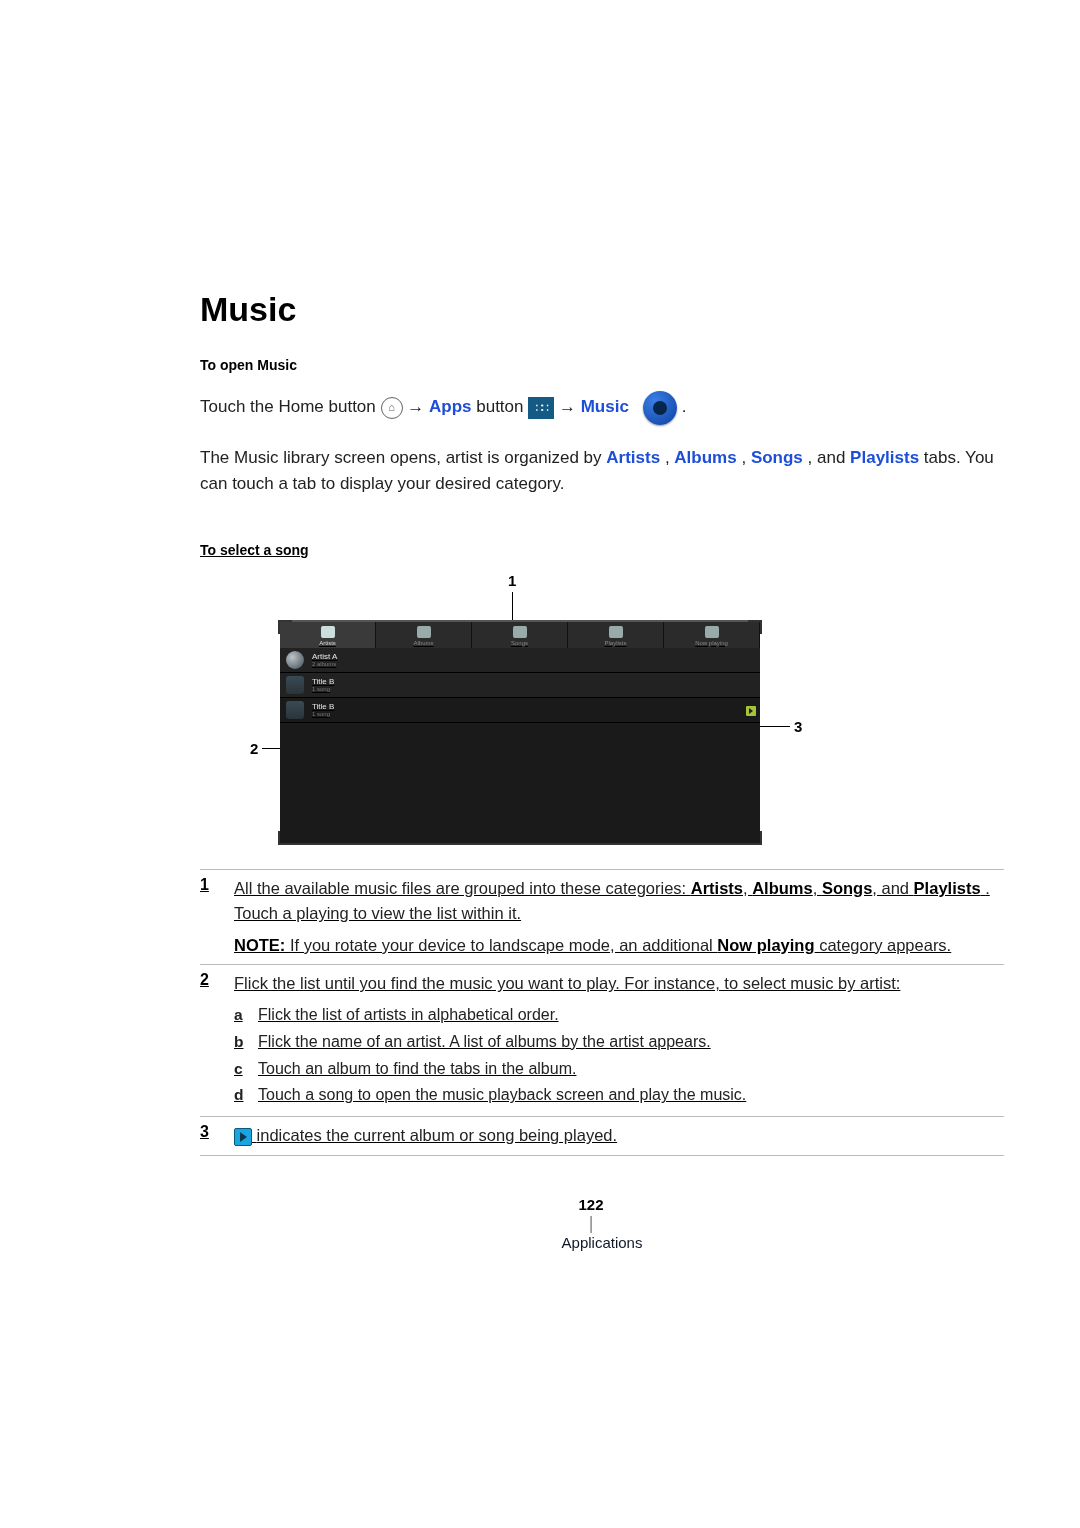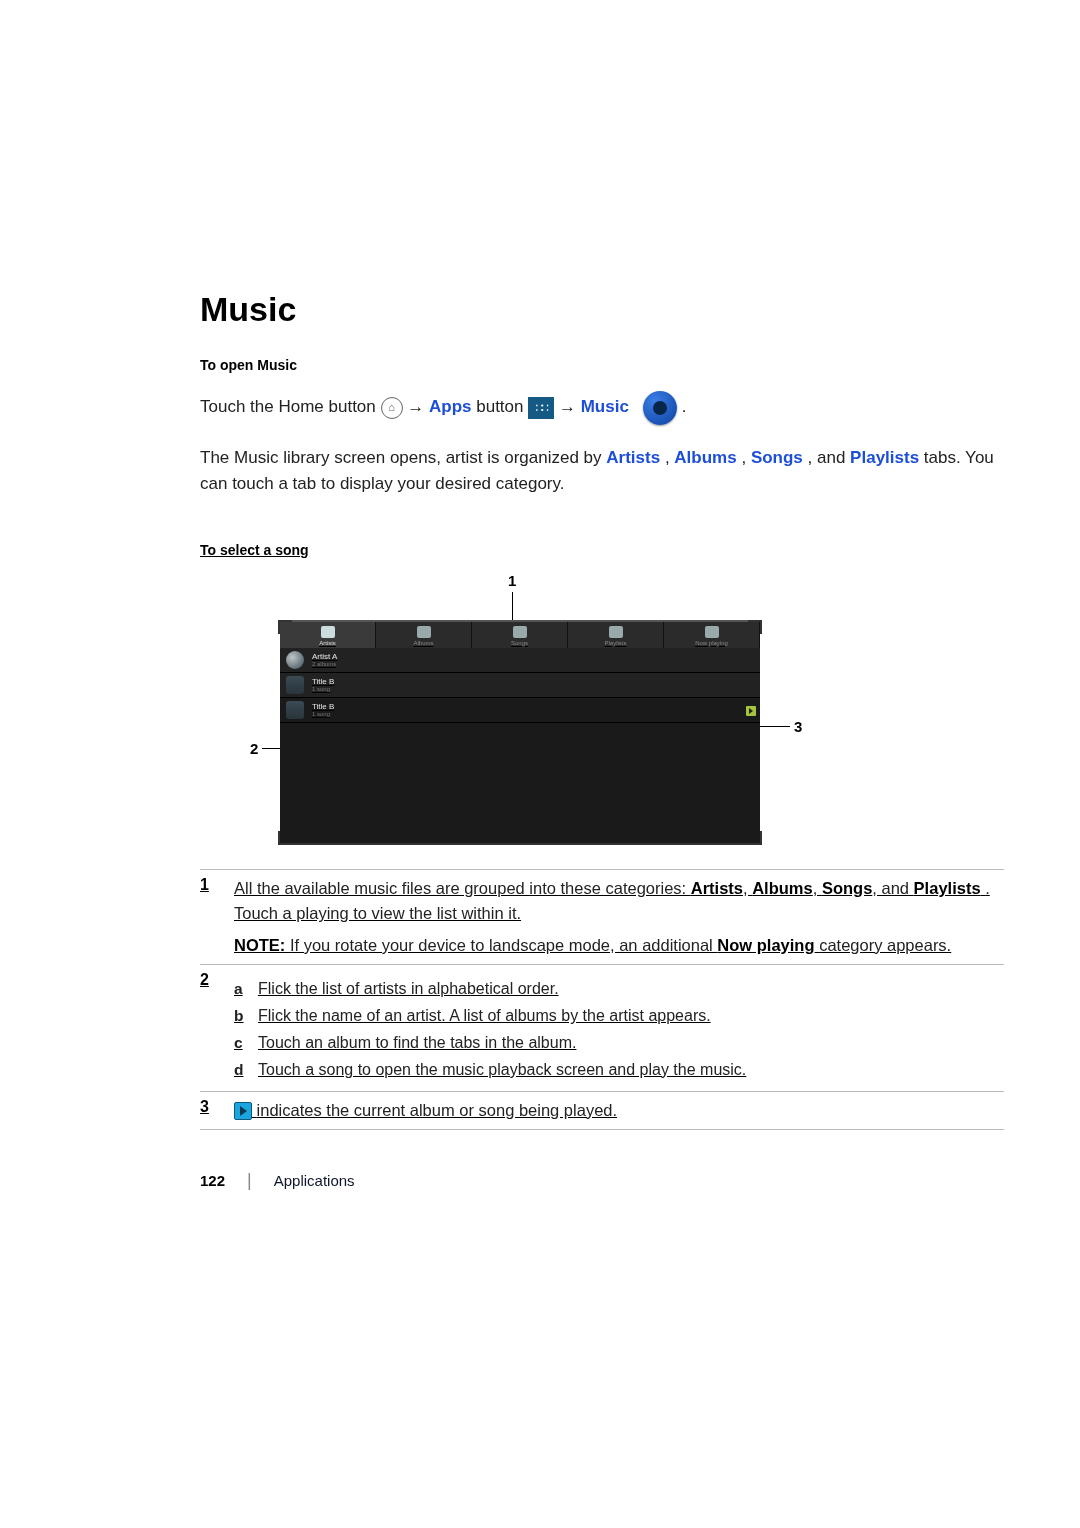--- a/index.html
+++ b/index.html
@@ -185,20 +185,21 @@
     flex:1;
     font-size:16px;
   }
   .note-top { margin-top:6px; }
 
   .footer {
     margin-top: 40px;
     display:flex;
     align-items:center;
     font-size:15px;
+    flex-direction:column;
   }
   .footer-num { font-weight:700; margin-right:22px; }
   .footer-sep { color:#888; margin-right:22px; font-size:18px; }
   .footer-label { color:#0f172a; }
 </style>
 </head>
 <body>
 
 <div class="page">
 
@@ -300,20 +301,21 @@
           <span>If you rotate your device to landscape mode, an additional </span>
           <span class="bold">Now playing</span>
           <span> category appears.</span>
         </div>
       </div>
     </div>
 
     <div class="numlist-row">
       <div class="numlist-num">2</div>
       <div class="numlist-body">
+        <span>Flick the list until you find the music you want to play. For instance, to select music by artist:</span>
         <div class="sublist">
           <div class="sublist-item">
               <span class="sublist-letter">a</span>
               <span class="sublist-text">Flick the list of artists in alphabetical order.</span>
             </div>
           <div class="sublist-item">
               <span class="sublist-letter">b</span>
               <span class="sublist-text">Flick the name of an artist. A list of albums by the artist appears.</span>
             </div>
           <div class="sublist-item">

